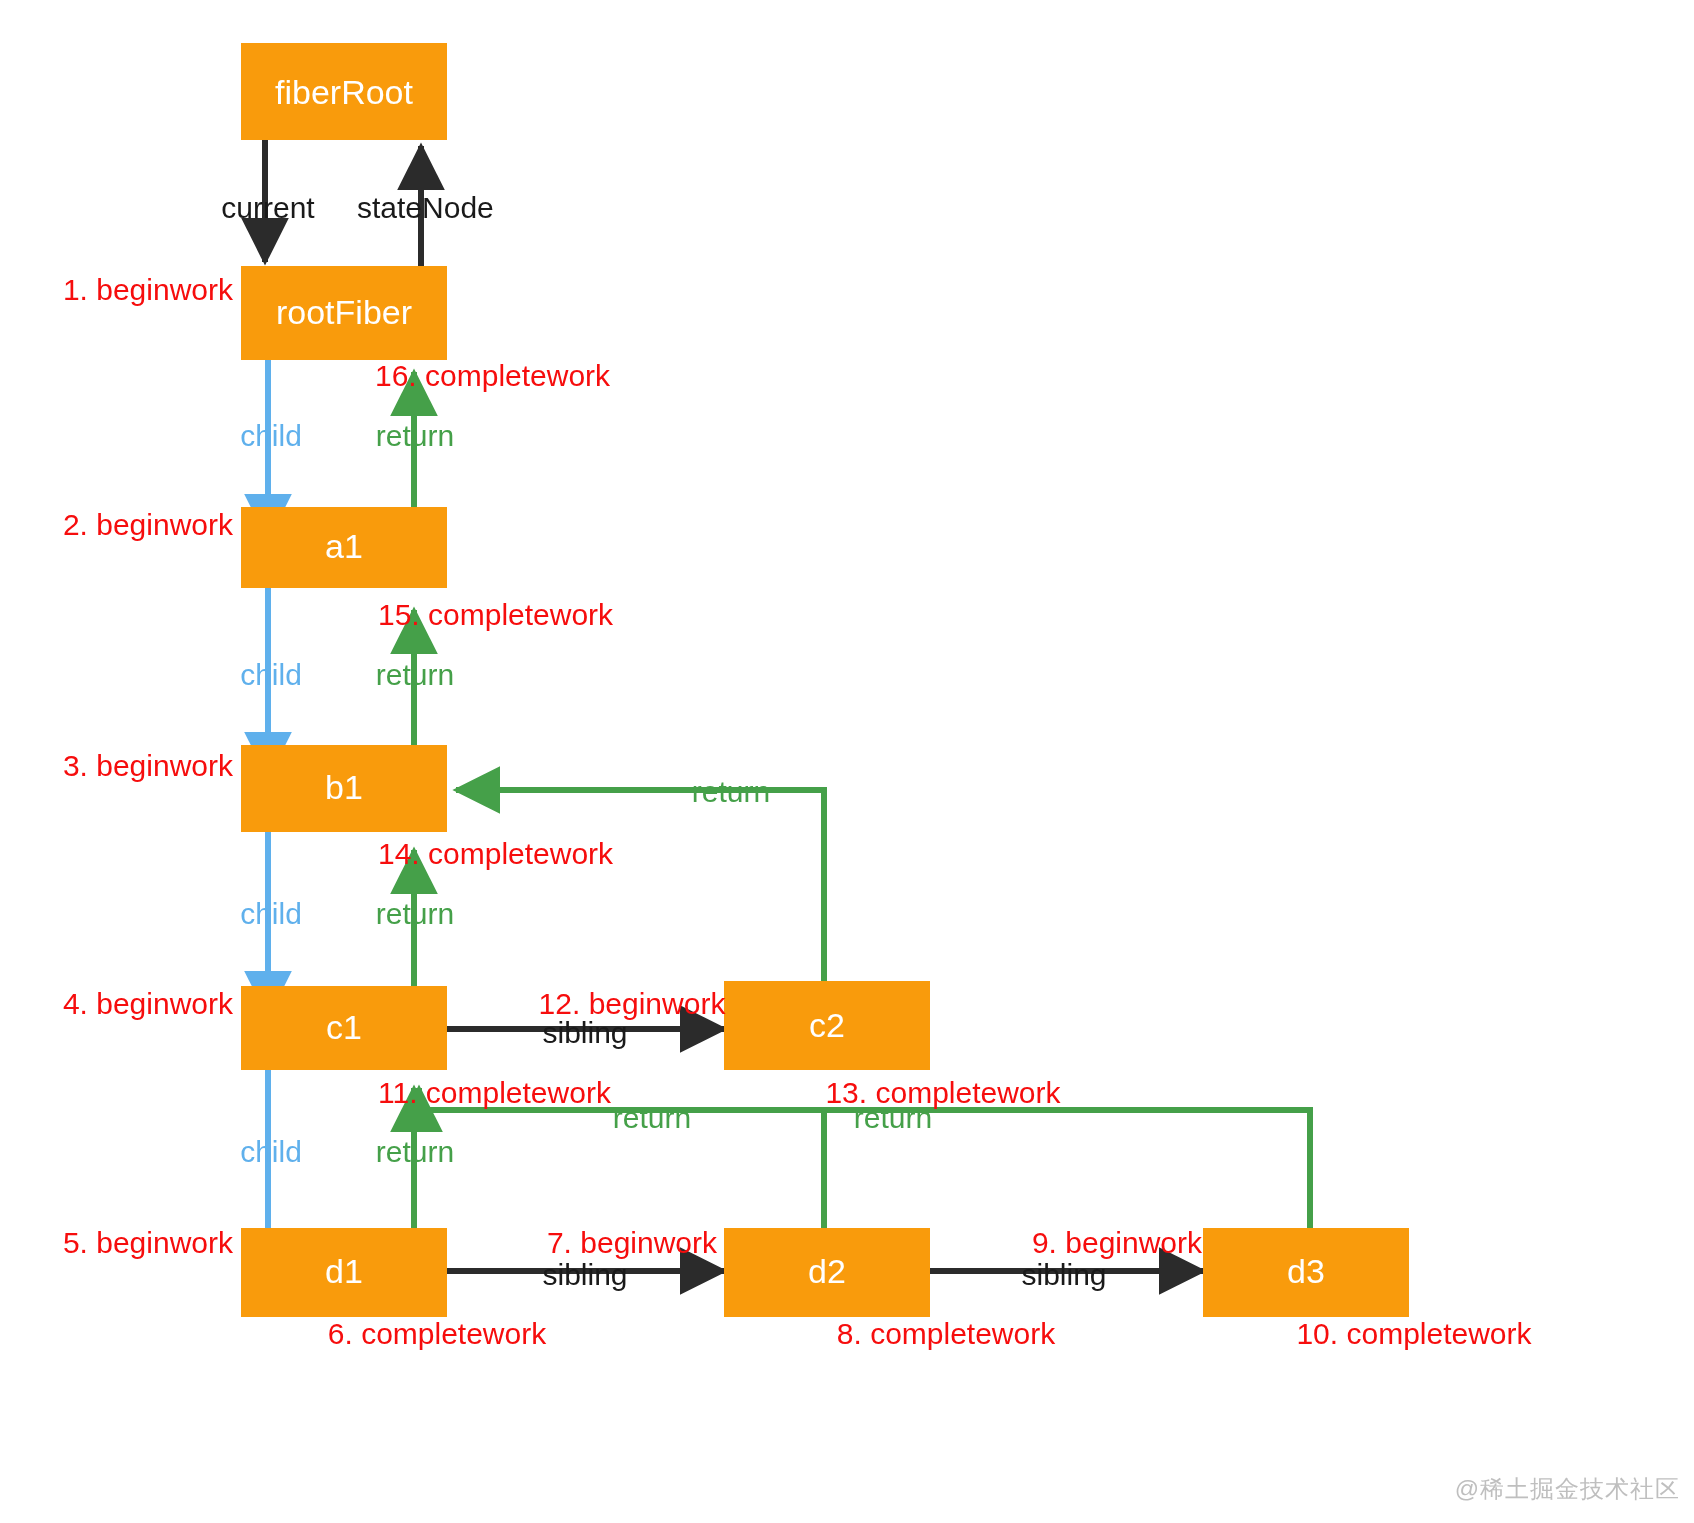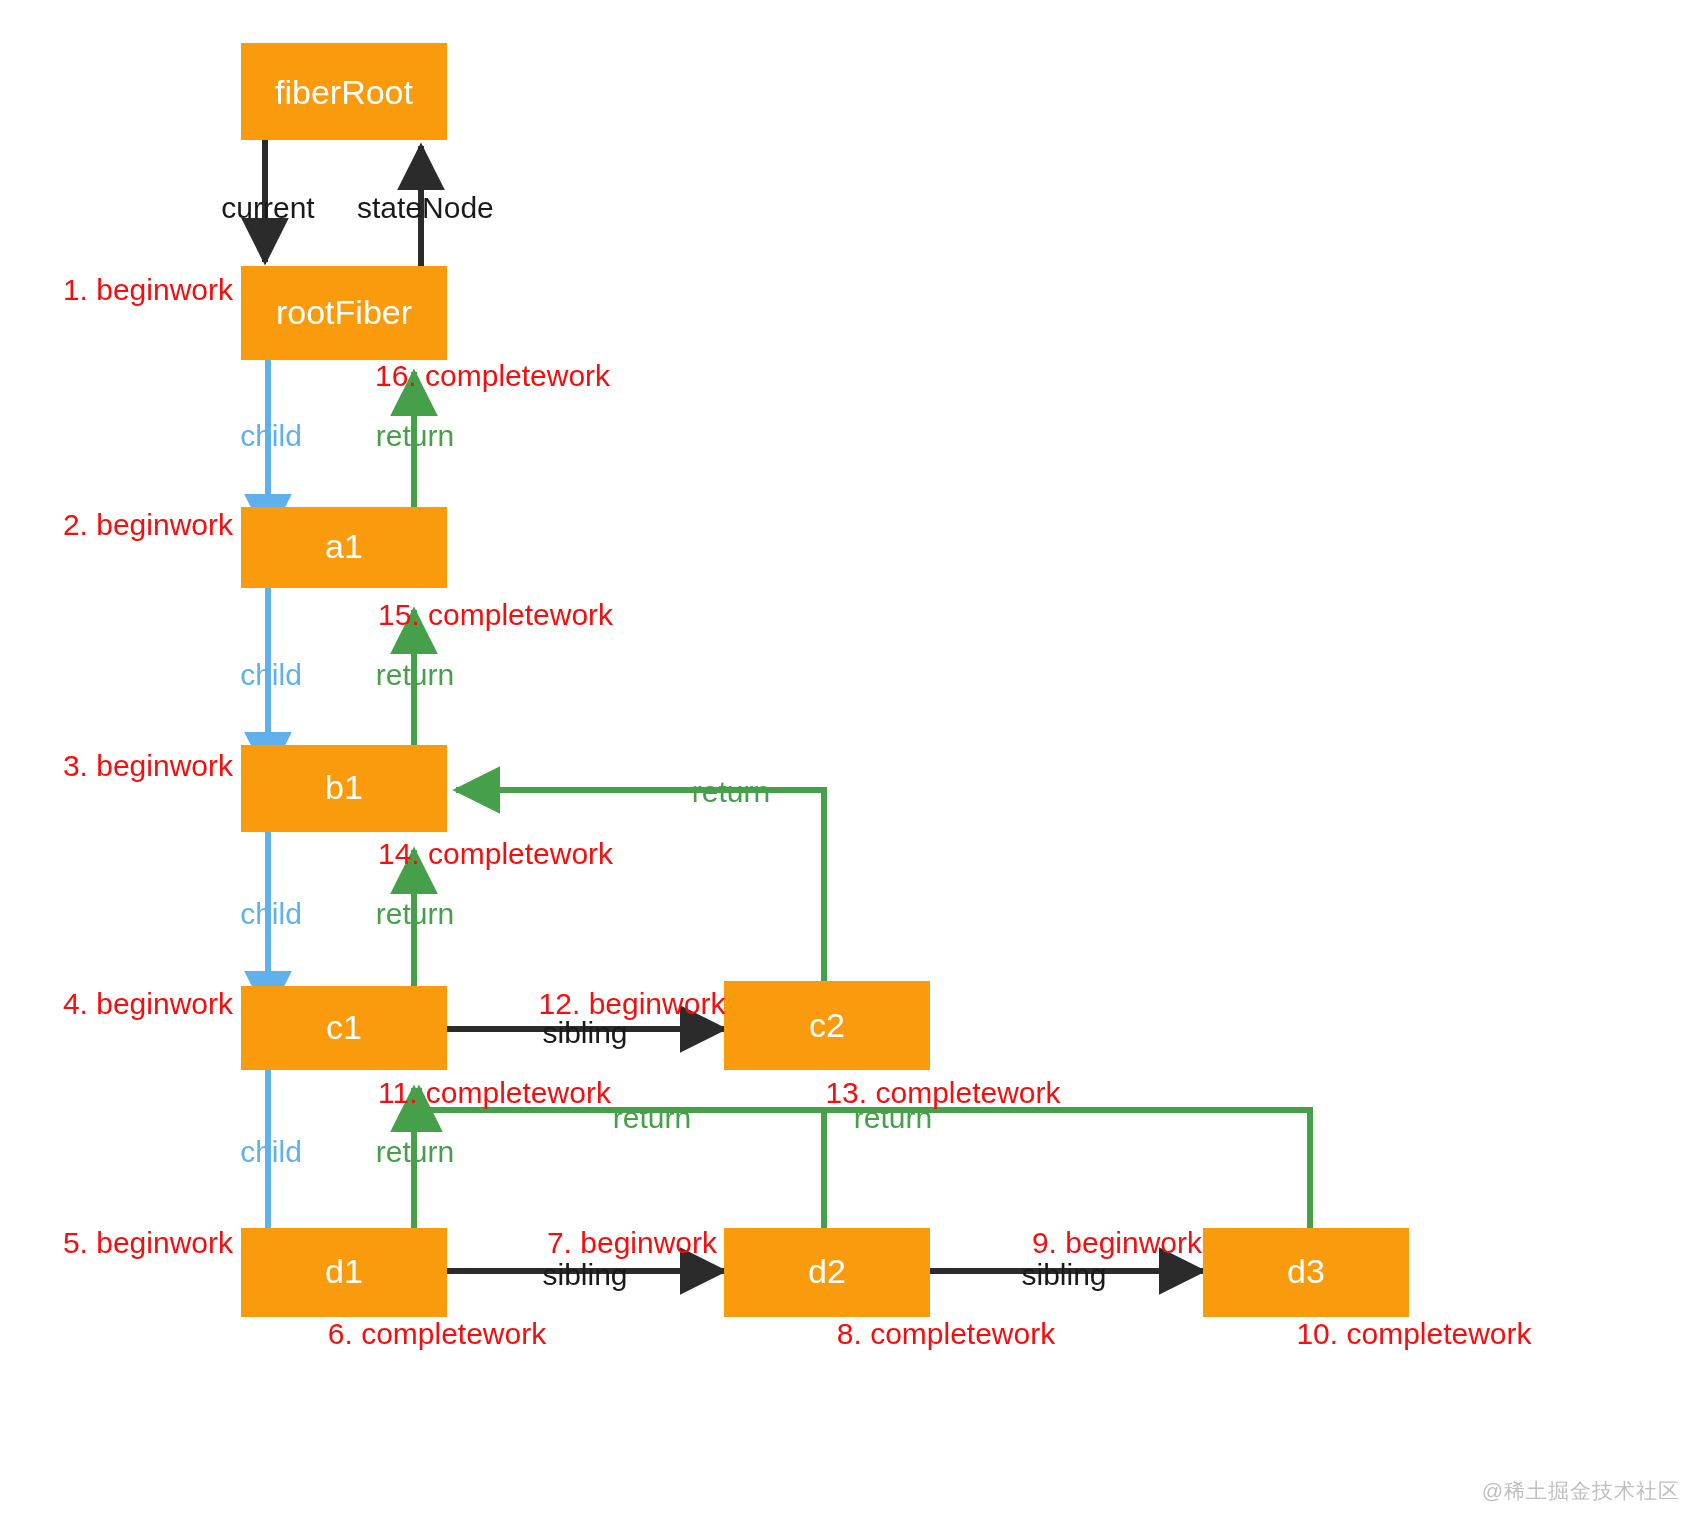--- a/index.html
+++ b/index.html
@@ -12,21 +12,21 @@
   .edge-blue{stroke:#5FB0EC;stroke-width:6;fill:none;}
   .edge-green{stroke:#45A049;stroke-width:6;fill:none;}
   .lbl{font-family:"Liberation Sans",sans-serif;font-size:30px;}
   .lbl-black{fill:#1A1A1A;}
   .lbl-blue{fill:#5FB0EC;}
   .lbl-green{fill:#45A049;}
   .lbl-red{fill:#F60D0D;}
   .lbl-mid{text-anchor:middle;}
   .lbl-end{text-anchor:end;}
   .lbl-start{text-anchor:start;}
-  .watermark{position:absolute;right:14px;bottom:18px;color:#BFBFBF;font-size:21px;
+  .watermark{position:absolute;right:14px;bottom:18px;color:#BFBFBF;font-size:24px;
              font-family:"Liberation Sans",sans-serif;letter-spacing:1px;}
 </style>
 </head>
 <body>
 
 <div id="stage">
 
   <svg id="diagram" viewBox="0 0 1694 1523">
     <defs>
       <marker id="arrowBlack" markerWidth="10" markerHeight="10" refX="7.4" refY="4" orient="auto" markerUnits="strokeWidth">

